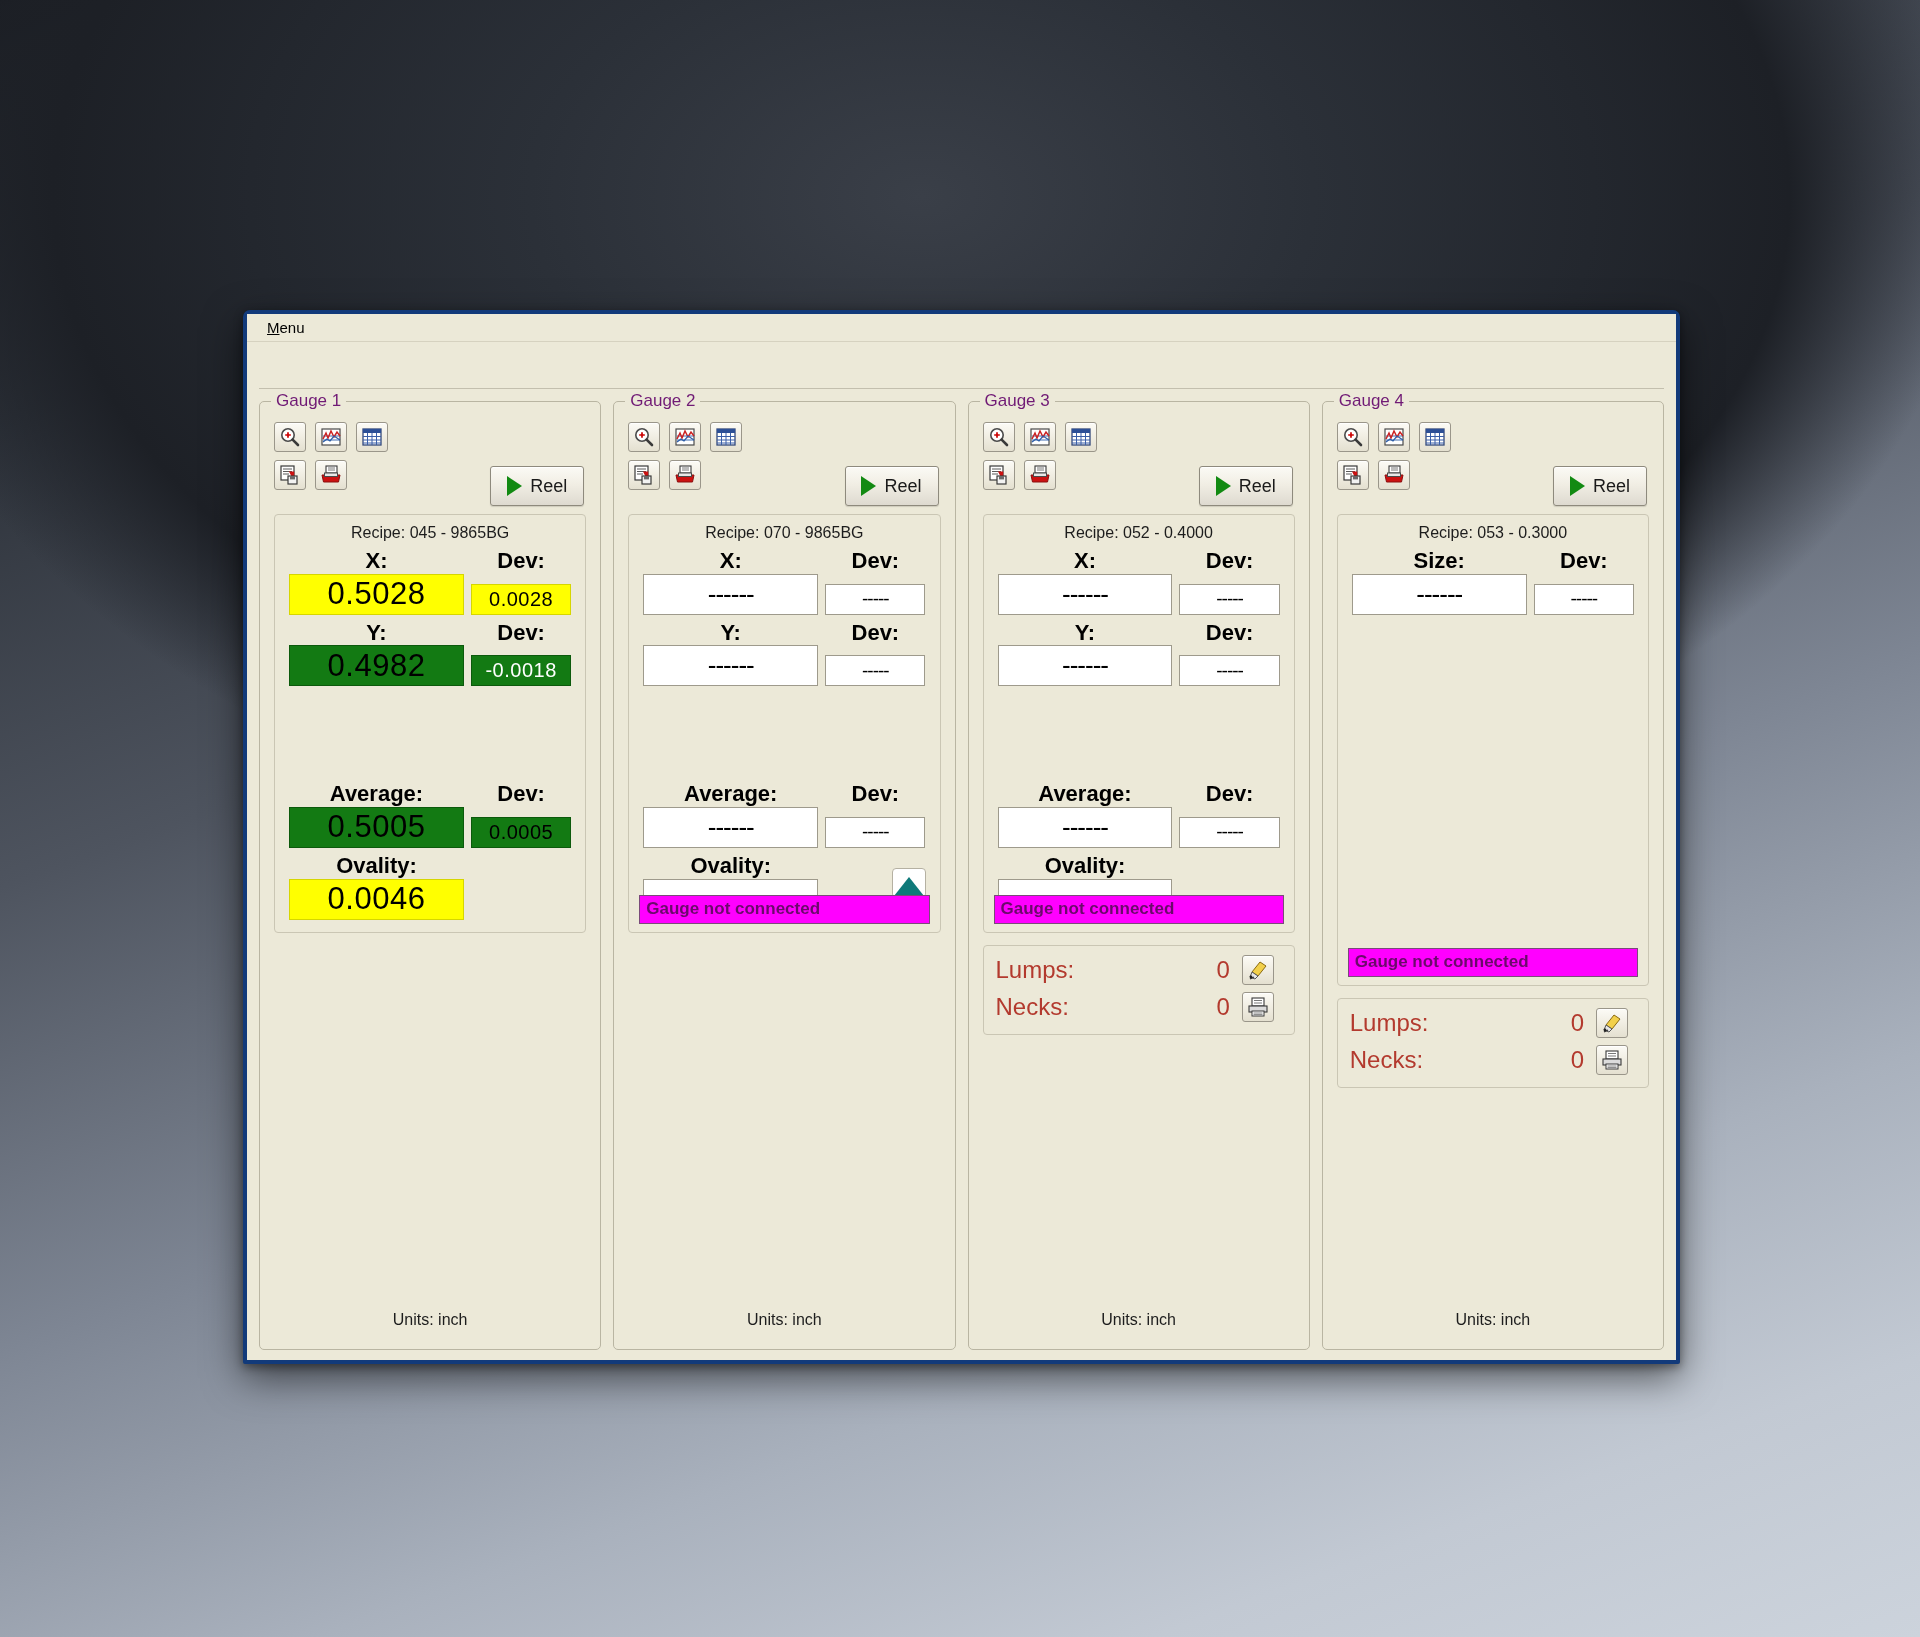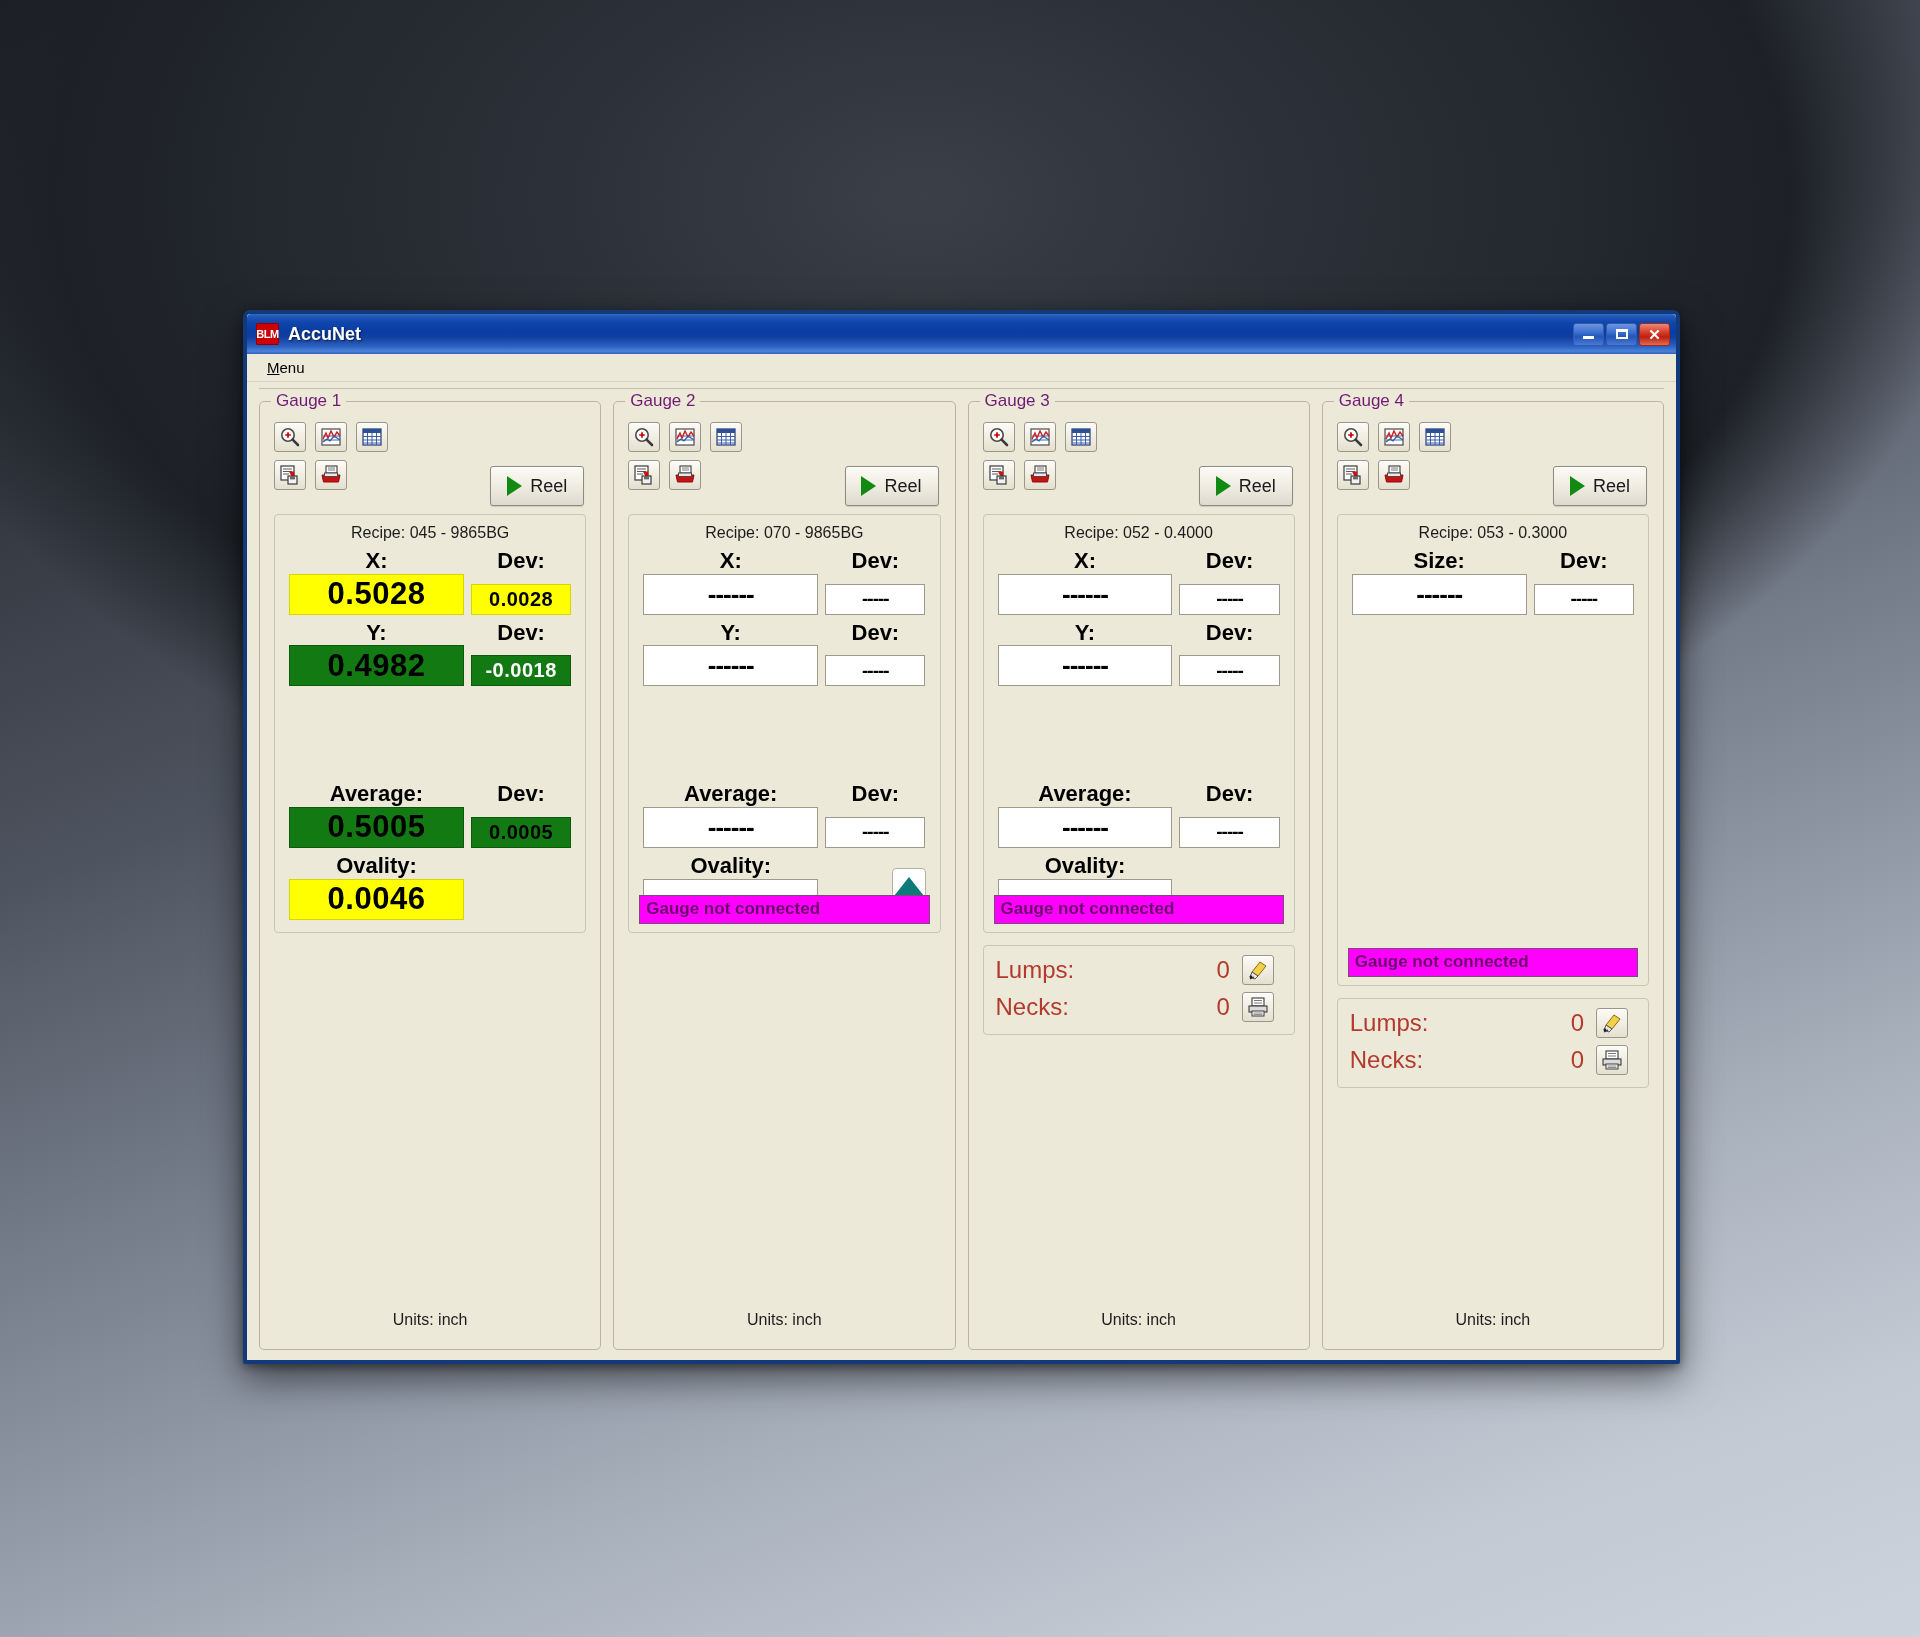--- a/index.html
+++ b/index.html
@@ -105,21 +105,21 @@
   }
   .recipe{ text-align:center; font-size:16px; color:#1d1d1d; margin-bottom:7px; white-space:nowrap;}
 
   .row{ display:flex; align-items:flex-end; }
   .col-main{ width:62%; }
   .col-dev{ width:38%; padding-left:7px; }
   .lab{ text-align:center; font-size:22px; font-weight:bold; color:#000; line-height:1.12; }
 
   .fld{
     height:41px; display:flex; align-items:center; justify-content:center;
-    font-size:31px; font-weight:bold; color:#000;
+    font-size:31px; font-weight:normal; color:#000;
     background:#fff; border:1px solid #9e9a8c;
     letter-spacing:.5px; overflow:hidden;
   }
   .fld.dev{ height:31px; font-size:20px; }
   .fld.empty{ font-family:"Liberation Sans",sans-serif; letter-spacing:-1px; font-size:26px;}
   .fld.dev.empty{ font-size:19px; }
   .fld.yellow{ background:#ffff00; border-color:#d6d600; }
   .fld.green{ background:#137a13; border-color:#0c5a0c; color:#000; }
   .fld.green.white-text{ color:#ffffff; }
 
@@ -158,35 +158,20 @@
   .units{
     position:absolute; left:0; right:0; bottom:20px;
     text-align:center; font-size:16px; color:#1d1d1d;
   }
 </style>
 </head>
 <body>
 
 <div id="app-window">
 
-  <div class="titlebar">
-    <div class="win-logo">BLM</div>
-    <div class="win-title">AccuNet</div>
-    <div class="win-btns">
-      <div class="wbtn min">
-        <span class="wg-min"></span>
-      </div>
-      <div class="wbtn max">
-        <span class="wg-max"></span>
-      </div>
-      <div class="wbtn close">
-        <span class="wg-close">✕</span>
-      </div>
-    </div>
-  </div>
 
   <div class="menubar">
     <div class="menu-item"><u>M</u><span>enu</span></div>
   </div>
 
   <div class="client">
     <div class="client-inner">
       <div class="gauges">
 
         <div class="gauge">

